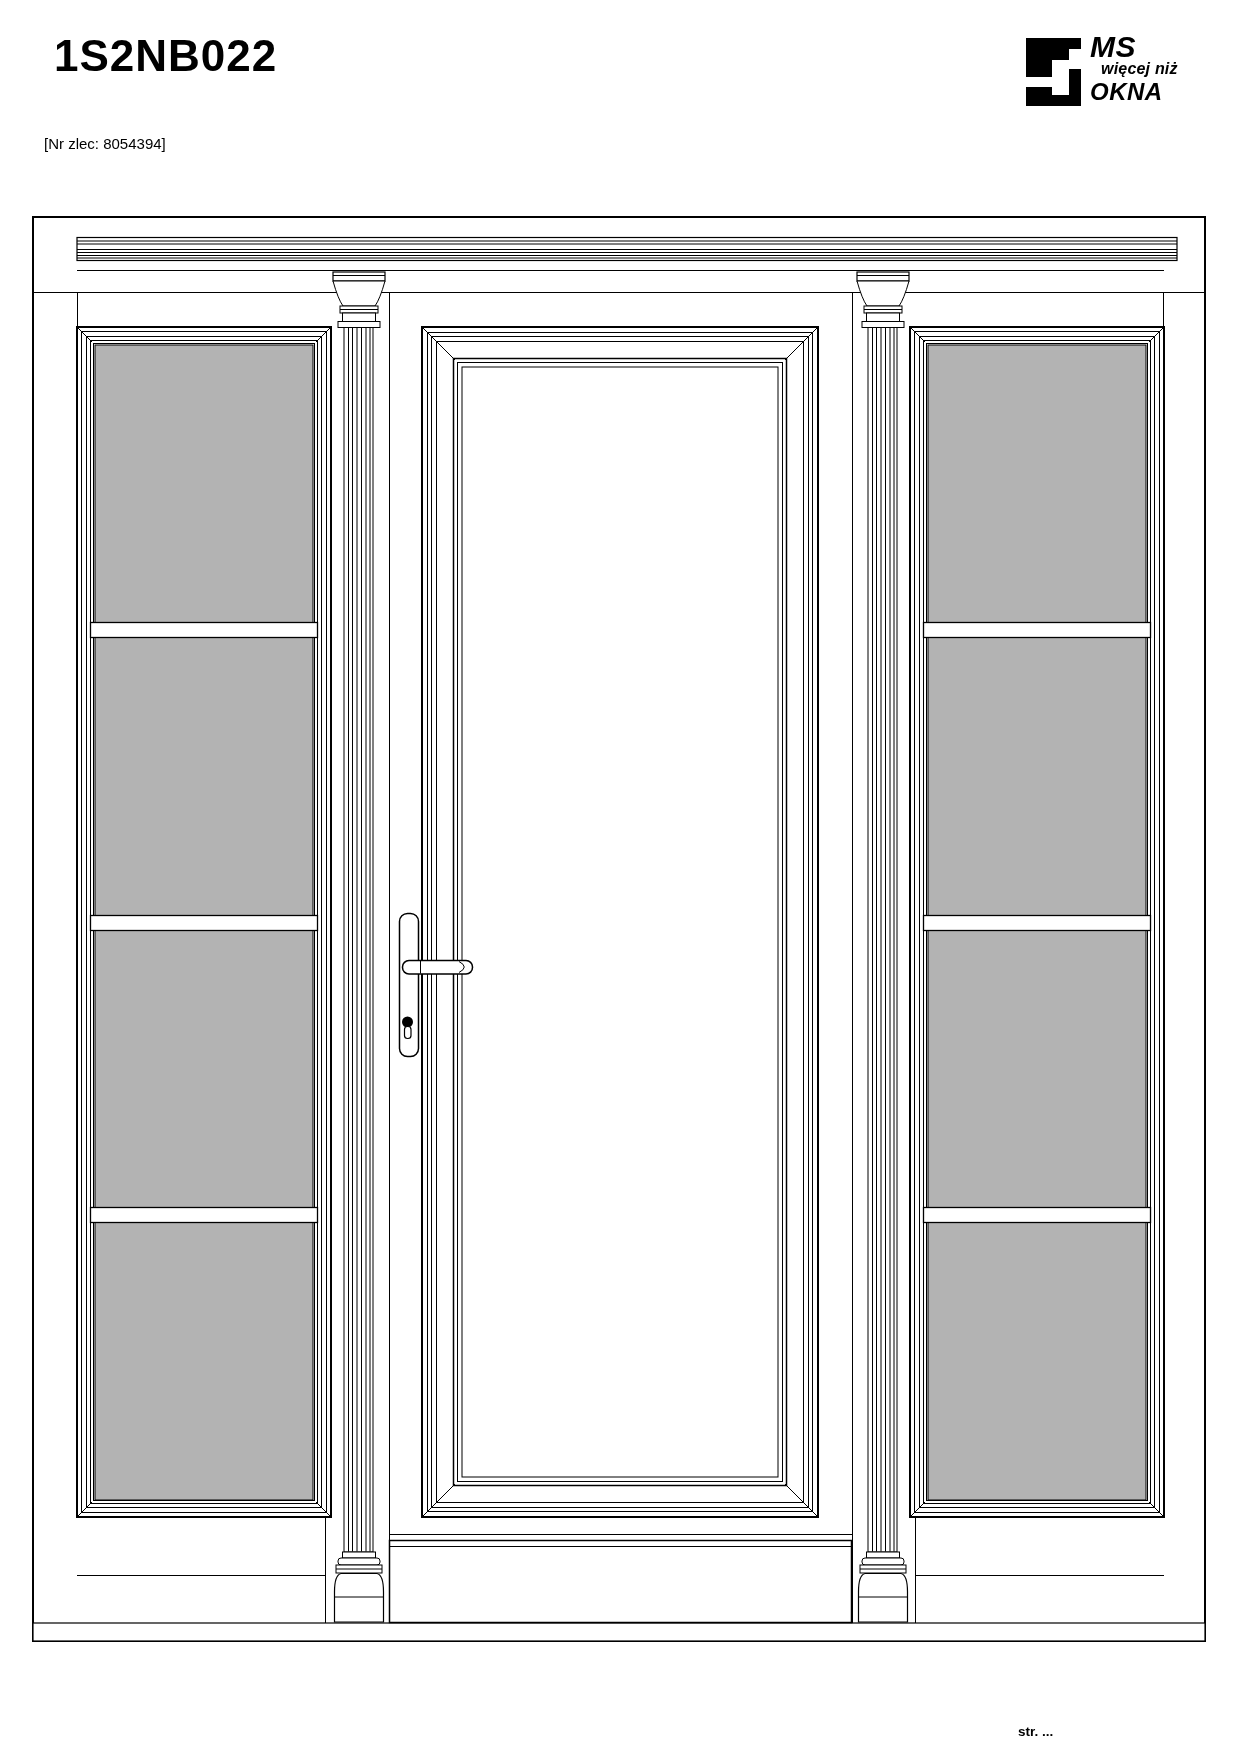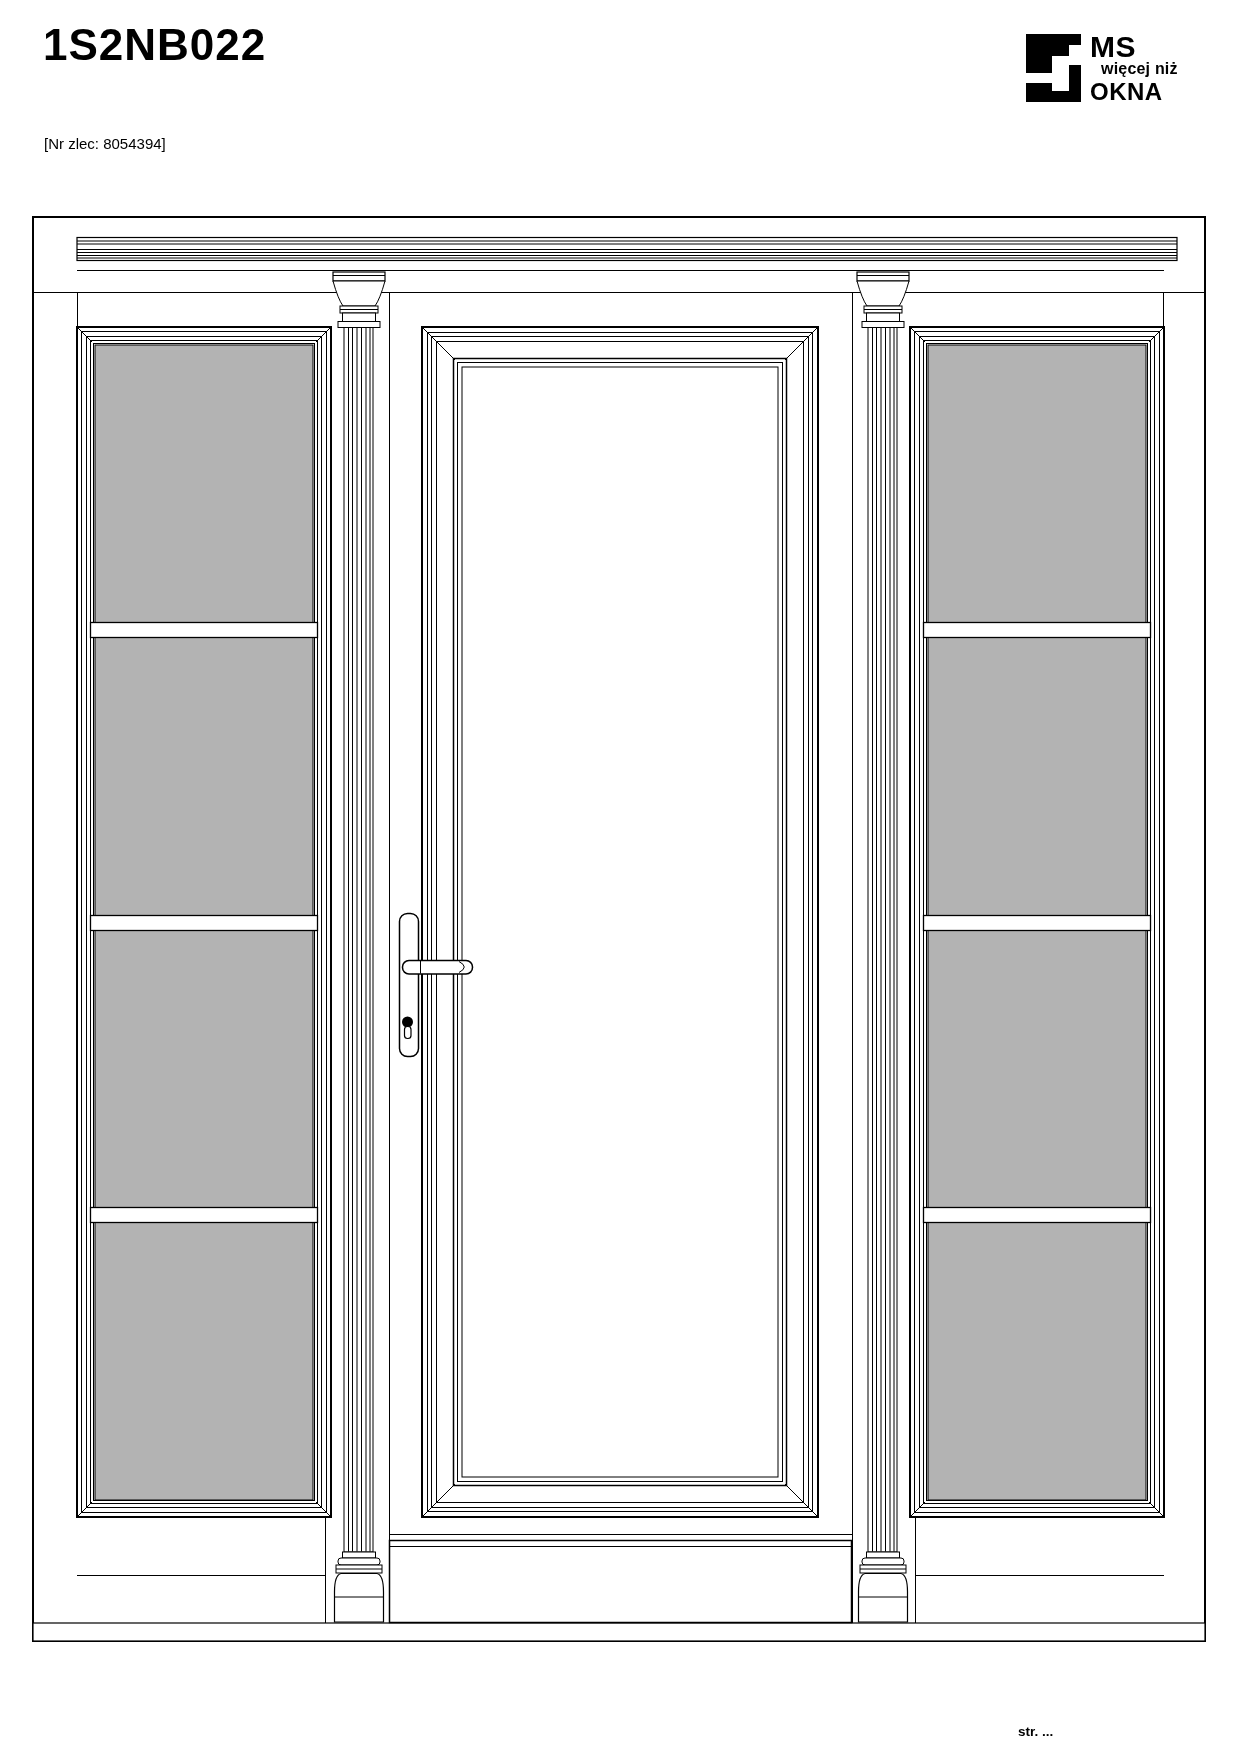--- a/index.html
+++ b/index.html
@@ -12,30 +12,30 @@
   body{
     width:1240px;height:1755px;
     background:var(--paper);
     font-family:"Liberation Sans", sans-serif;
     position:relative;
     color:var(--line);
     overflow:hidden;
   }
   .page-title{
     position:absolute;left:43px;top:20px;
-    font-size:44px;font-weight:bold;letter-spacing:1px;margin:0;
+    font-size:44px;font-weight:bold;letter-spacing:1px;margin:11px;
   }
   .order-ref{
     position:absolute;left:44px;top:94px;
     font-size:15px;
     margin-top:41px;
   }
   .logo{
     position:absolute;left:1026px;top:34px;
-    display:flex;gap:9px;align-items:flex-start;
+    display:flex;gap:9px;align-items:flex-end;font-style:italic;
   }
   .logo-text{display:flex;flex-direction:column;}
   .logo-ms{font-size:30px;font-weight:bold;line-height:26px;letter-spacing:0.5px;}
   .logo-sub{font-size:16px;font-weight:bold;line-height:17px;letter-spacing:0.2px;white-space:nowrap;margin-left:11px;}
   .logo-okna{font-size:24px;font-weight:bold;line-height:29px;letter-spacing:0.5px;}
   .footer-page{
     position:absolute;left:1018px;top:1724px;
     font-size:13.5px;font-weight:bold;
   }
   svg.drawing{position:absolute;left:0;top:0;}

